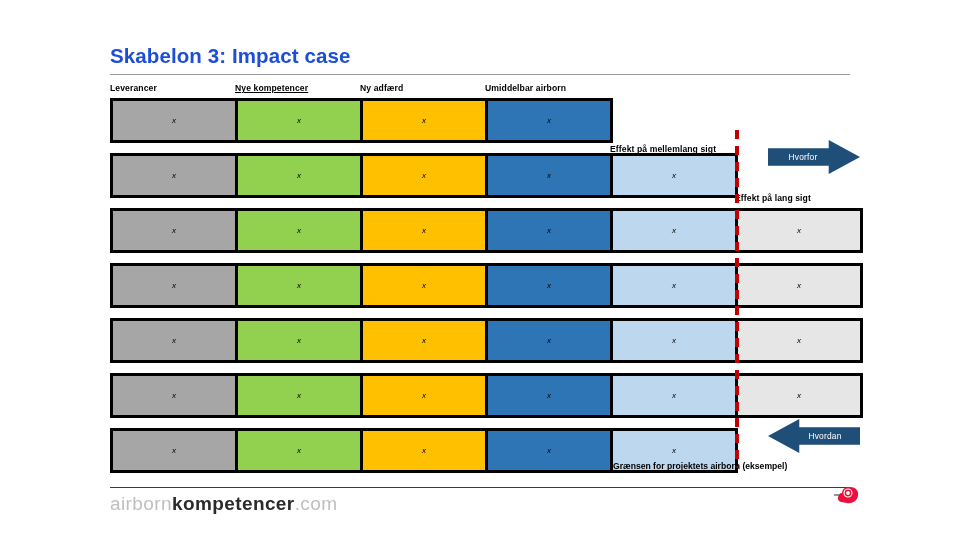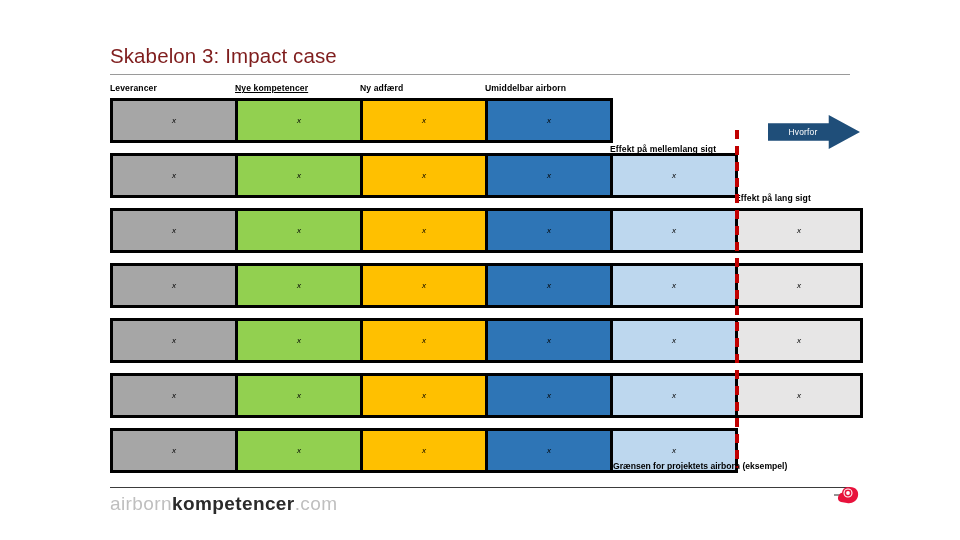--- a/index.html
+++ b/index.html
@@ -20,22 +20,22 @@
     width: 960px;
     height: 540px;
   }
 
   
   #title {
     position: absolute;
     left: 110px;
     top: 44px;
     font-size: 20.5px;
-    font-weight: normal;
-    color: #7f1d1d;
+    font-weight: bold;
+    color: #1d4ed8;
     letter-spacing: 0.1px;
     white-space: nowrap;
   }
   #title-rule {
     position: absolute;
     left: 110px;
     top: 74px;
     width: 740px;
     height: 1px;
     background: #9a9a9a;
@@ -104,21 +104,21 @@
     top: 0;
     width: 92px;
     height: 34px;
     display: flex;
     align-items: center;
     justify-content: center;
     font-size: 8.4px;
     color: #ffffff;
     letter-spacing: 0.2px;
   }
-  #arrow-hvorfor { left: 768px; top: 115px; padding-left: 44px; }
+  #arrow-hvorfor { left: 768px; top: 140px; padding-left: 44px; }
   #arrow-hvorfor .arrow-shape {
     background: #1F4E79;
     clip-path: polygon(0% 24%, 66% 24%, 66% 0%, 100% 50%, 66% 100%, 66% 76%, 0% 76%);
   }
   #arrow-hvorfor .arrow-label { padding-right: 22px; box-sizing: border-box; }
 
   #arrow-hvordan { left: 768px; top: 419px; }
   #arrow-hvordan .arrow-shape {
     background: #1F4E79;
     clip-path: polygon(100% 24%, 34% 24%, 34% 0%, 0% 50%, 34% 100%, 34% 76%, 100% 76%);
@@ -223,20 +223,24 @@
       <div class="cell c-lightgray" style="left: 735px; top: 373px;">x</div>
     </div>
 
   <div id="red-divider"></div>
 
   <div class="arrow-wrap" id="arrow-hvorfor">
     <div class="arrow-shape"></div>
     <div class="arrow-label">Hvorfor</div>
   </div>
 
+  <div class="arrow-wrap" id="arrow-hvordan">
+    <div class="arrow-shape"></div>
+    <div class="arrow-label">Hvordan</div>
+  </div>
 
   <div id="boundary-caption">Grænsen for projektets airborn (eksempel)</div>
 
   <div id="footer-rule"></div>
   <div id="footer-logo"><span>airborn</span><span class="bold">kompetencer</span><span>.com</span></div>
 
   <svg id="footer-mark" viewBox="0 0 30 26">
     <path d="M2 13 H11" stroke="#2b2b2b" stroke-width="1" fill="none"></path>
     <path d="M18 5 C24 5 27 9 26 14 C25 19 20 22 15 21 L9 20 C6 19 5 16 7 13 C9 10 13 10 15 12" fill="#E8123C"></path>
     <circle cx="16" cy="11" r="6" fill="#E8123C"></circle>

